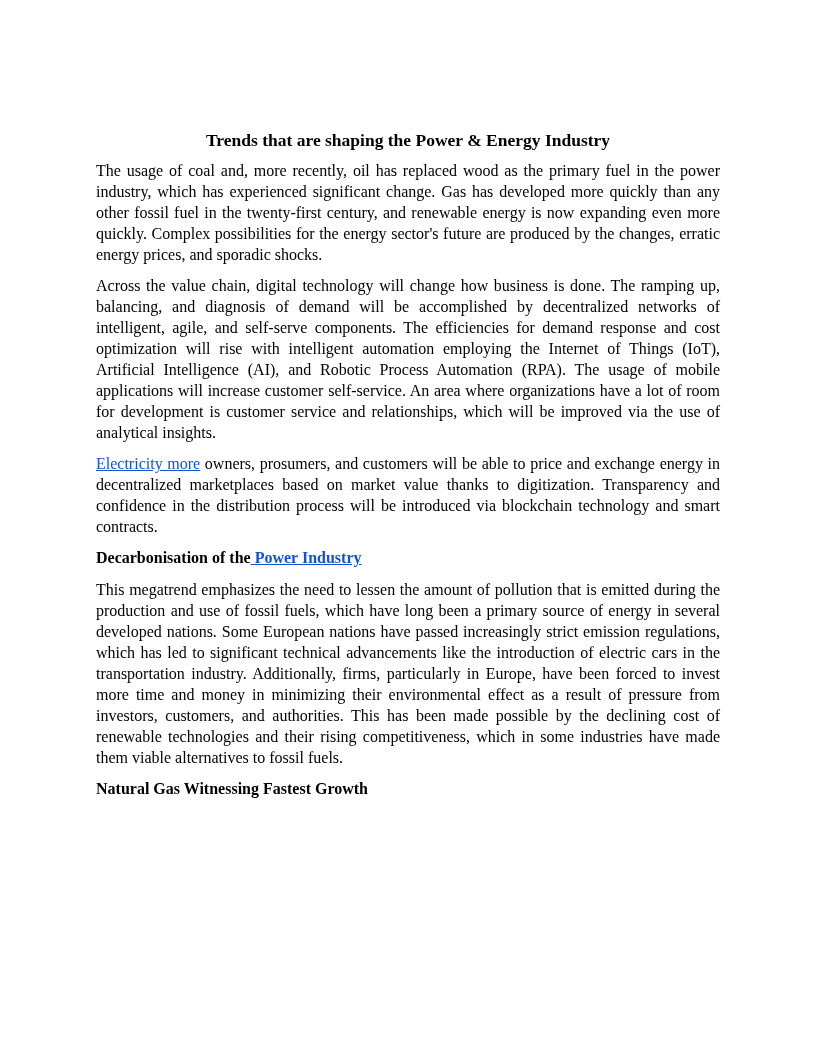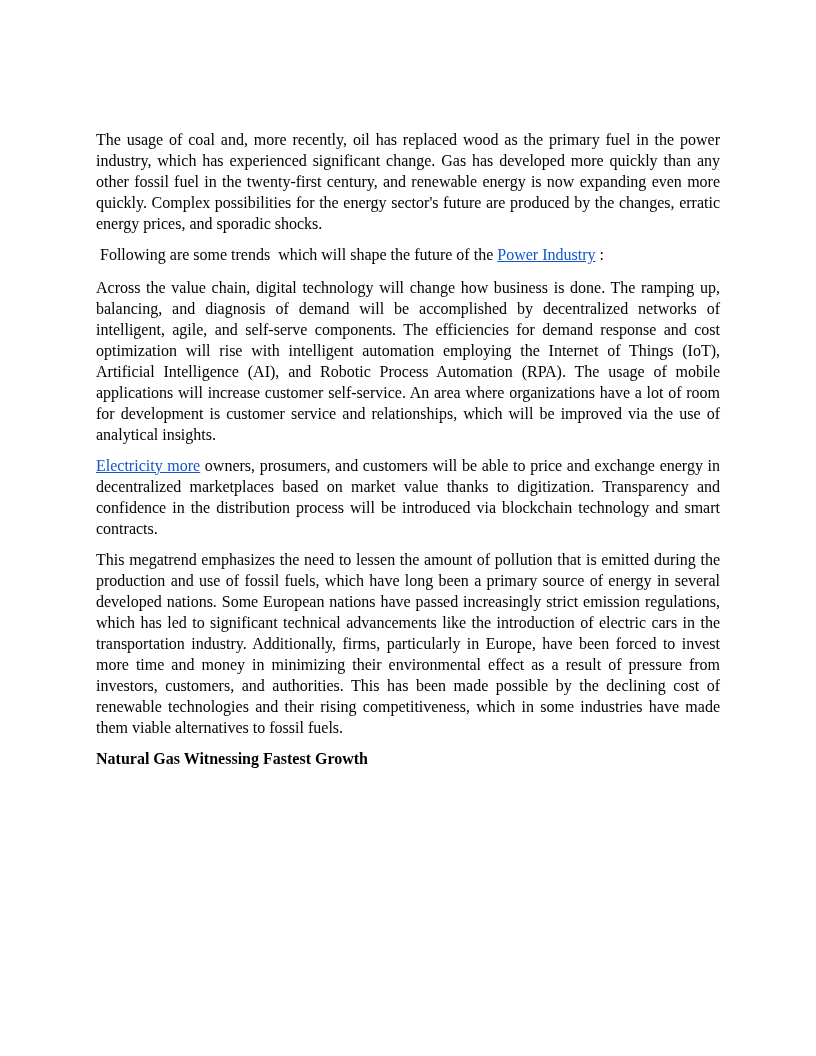--- a/index.html
+++ b/index.html
@@ -19,24 +19,25 @@
   h2.head {
     font-size: 16px; font-weight: bold; margin: 0 0 10px 0; line-height: 21.6px;
   }
   a.lnk { color: #1155cc; text-decoration: underline; }
   .pre-space { white-space: pre; }
 </style>
 </head>
 <body>
 
 <div class="page">
+  <div class="title">Trends that are shaping the Power &amp; Energy Industry</div>
 
   <p class="body">The usage of coal and, more recently, oil has replaced wood as the primary fuel in the power industry, which has experienced significant change. Gas has developed more quickly than any other fossil fuel in the twenty-first century, and renewable energy is now expanding even more quickly. Complex possibilities for the energy sector's future are produced by the changes, erratic energy prices, and sporadic shocks.</p>
 
-  <p class="lead"><span class="pre-space"> Following are some trends  which will shape the future of the </span><a class="lnk" href="#">Power Industry</a><span> :</span></p>
 
   <p class="body">Across the value chain, digital technology will change how business is done. The ramping up, balancing, and diagnosis of demand will be accomplished by decentralized networks of intelligent, agile, and self-serve components. The efficiencies for demand response and cost optimization will rise with intelligent automation employing the Internet of Things (IoT), Artificial Intelligence (AI), and Robotic Process Automation (RPA). The usage of mobile applications will increase customer self-service. An area where organizations have a lot of room for development is customer service and relationships, which will be improved via the use of analytical insights.</p>
   <p class="body"><a class="lnk" href="#">Electricity more</a><span> owners, prosumers, and customers will be able to price and exchange energy in decentralized marketplaces based on market value thanks to digitization. Transparency and confidence in the distribution process will be introduced via blockchain technology and smart contracts.</span></p>
 
+  <h2 class="head"><span>Decarbonisation of the</span><a class="lnk" href="#"> Power Industry</a></h2>
   <p class="body">This megatrend emphasizes the need to lessen the amount of pollution that is emitted during the production and use of fossil fuels, which have long been a primary source of energy in several developed nations. Some European nations have passed increasingly strict emission regulations, which has led to significant technical advancements like the introduction of electric cars in the transportation industry. Additionally, firms, particularly in Europe, have been forced to invest more time and money in minimizing their environmental effect as a result of pressure from investors, customers, and authorities. This has been made possible by the declining cost of renewable technologies and their rising competitiveness, which in some industries have made them viable alternatives to fossil fuels.</p>
 
   <h2 class="head">Natural Gas Witnessing Fastest Growth</h2>
 </div>
 
 </body></html>

